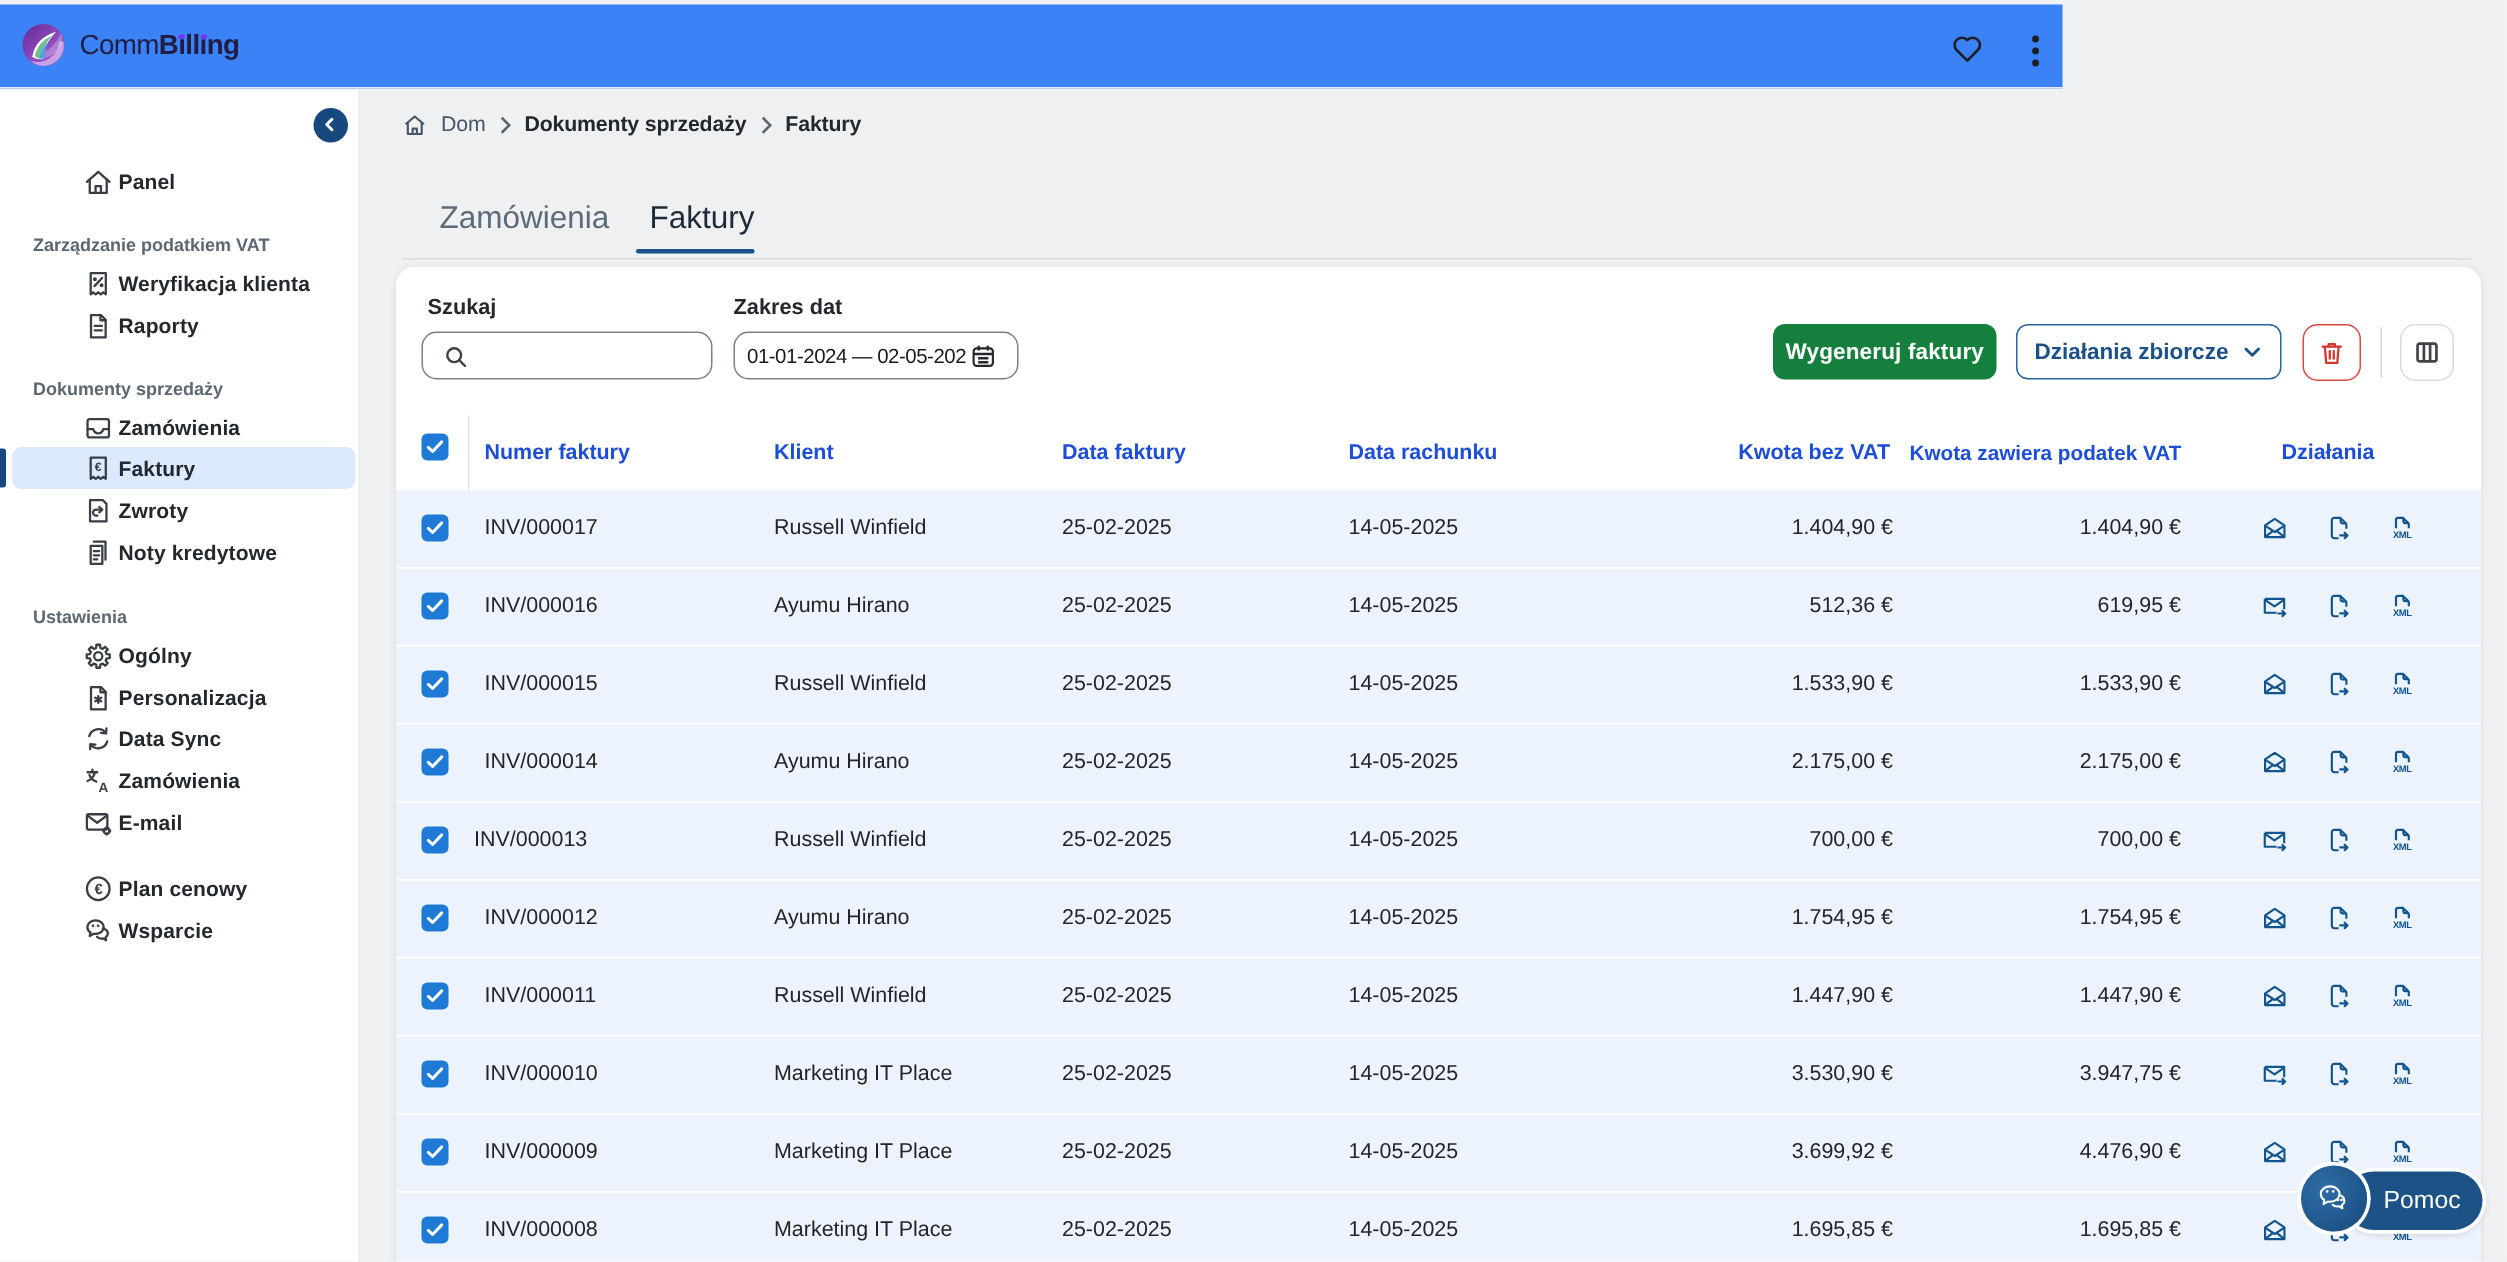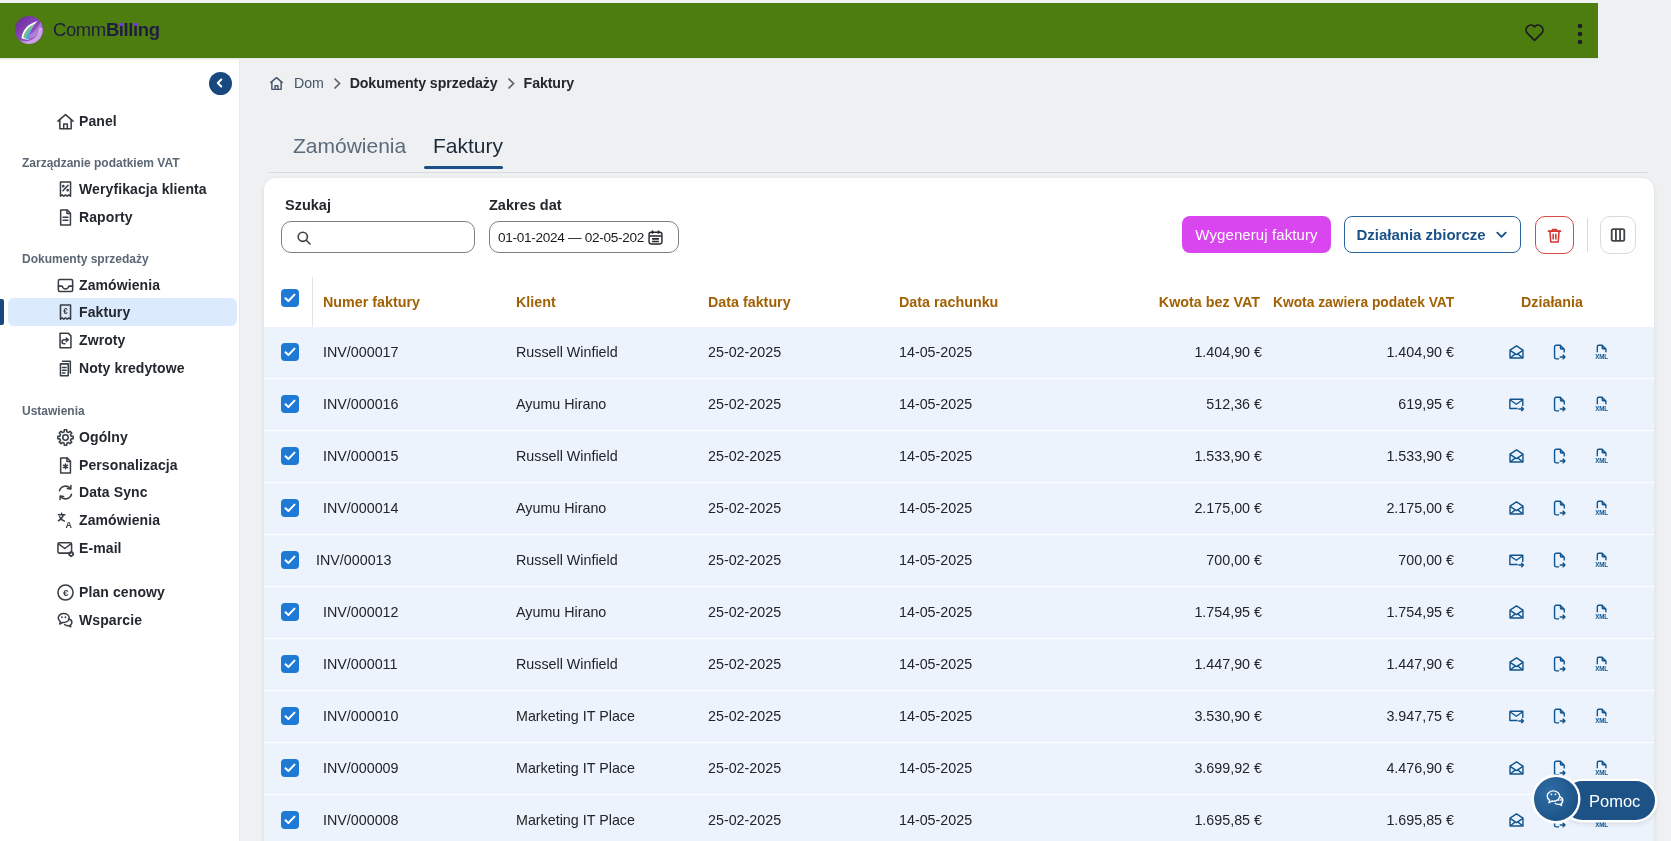--- a/index.html
+++ b/index.html
@@ -1,18 +1,18 @@
 <!DOCTYPE html>
 <html lang="pl"><head><meta charset="utf-8">
 <style>
 * { margin:0; padding:0; box-sizing:border-box; }
 html,body { width:1671px; height:841px; overflow:hidden; font-family:"Liberation Sans",sans-serif; background:#eef0f1; }
 #page { position:relative; width:1671px; height:841px; overflow:hidden; }
 #topstrip { position:absolute; left:0; top:0; width:1671px; height:3px; background:#f0f1f2; }
-#header { position:absolute; left:0; top:3px; width:1598px; height:56px; background:#4d7c0f; border-bottom:1px solid #e6e7e9; }
+#header { position:absolute; left:0; top:3px; width:1375px; height:56px; background:#3b82f6; border-bottom:1px solid #e6e7e9; }
 #sidebar { position:absolute; left:0; top:60px; width:240px; height:781px; background:#fff; border-right:1px solid #e8e9ea; }
 #main { position:absolute; left:241px; top:60px; width:1430px; height:781px; background:#eef0f1; }
 .sit { position:absolute; left:0; width:240px; height:28px; }
 .sic { position:absolute; left:26px; top:3.5px; width:21px; height:21px; }
 .sic svg { display:block; }
 .slb { position:absolute; left:50px; top:50%; transform:translateY(-50%); font-size:14px; font-weight:700; color:#23282e; letter-spacing:0.1px; white-space:nowrap; }
 .ssec { position:absolute; left:22px; font-size:12px; font-weight:700; color:#5b6773; white-space:nowrap; }
 .abar { position:absolute; left:0; top:1px; width:4px; height:26px; background:#17497e; border-radius:0 2px 2px 0; }
 .abg { position:absolute; left:8px; top:0; width:229px; height:28px; background:#dbeafc; border-radius:6px; }
 .sit .sic, .sit .slb { z-index:2;padding-left:29px; }
@@ -29,28 +29,28 @@
 #crumb .b { color:#23282e; font-weight:700; }
 #crumb .sep { margin:0 9px; display:flex; }
 
 #tabs { position:absolute; left:27px; top:60px; width:1380px; height:53px; border-bottom:1px solid #d9dbdd; }
 .tabt { position:absolute; top:14px; font-size:21px; white-space:nowrap; }
 #tabul { position:absolute; left:156px; bottom:3px; width:79px; height:3.5px; background:#1c4f87; border-radius:2px; }
 
 #card { position:absolute; left:23px; top:118px; width:1390px; height:723px; background:#fff; border-radius:12px 12px 0 0; box-shadow:0 1px 4px rgba(40,50,60,0.10); }
 .flabel { position:absolute; font-size:14.5px; font-weight:700; color:#24282c; }
 .finput { position:absolute; background:#fff; border:1px solid #7b8087; border-radius:10px; height:32px; }
-#btn-gen { position:absolute; left:918px; top:38px; width:149px; height:37px; background:#d946ef; color:#fff; border-radius:8px; font-size:15px; font-weight:400; display:flex; align-items:center; justify-content:center; letter-spacing:0.1px; }
+#btn-gen { position:absolute; left:918px; top:38px; width:149px; height:37px; background:#15803d; color:#fff; border-radius:8px; font-size:15px; font-weight:700; display:flex; align-items:center; justify-content:center; letter-spacing:0.1px; }
 #btn-bulk { position:absolute; left:1080px; top:38px; width:177px; height:37px; background:#fff; border:1px solid #28639f; color:#1c5187; border-radius:8px; font-size:15px; font-weight:700; display:flex; align-items:center; justify-content:center; gap:8px; }
 #btn-del { position:absolute; left:1271px; top:38px; width:39px; height:38px; border:1px solid #db4a42; border-radius:10px; display:flex; align-items:center; justify-content:center; }
 #vsep { position:absolute; left:1323px; top:40px; width:1px; height:34px; background:#d9dadc; }
 #btn-col { position:absolute; left:1336px; top:38px; width:36px; height:38px; border:1px solid #d9dadb; border-radius:10px; display:flex; align-items:center; justify-content:center; }
 
 #thead { position:absolute; left:264px; top:277px; width:1390px; height:50px; background:#fff; }
-#thead .h { position:absolute; top:50%; transform:translateY(-50%); font-size:14.3px; font-weight:700; color:#a16207; white-space:nowrap; }
+#thead .h { position:absolute; top:50%; transform:translateY(-50%); font-size:14.3px; font-weight:700; color:#1d4ed8; white-space:nowrap; }
 #cbsep { position:absolute; left:312px; top:277px; width:1px; height:50px; background:#e2e4e7; }
 .trow { position:absolute; left:264px; width:1390px; height:50.5px; background:#edf3fc; }
 .trow .c { position:absolute; top:50%; transform:translateY(-50%); font-size:14.3px; color:#212529; white-space:nowrap; }
 .trow .c.r { text-align:right; }
 .trow .c, #thead .h { left:auto; }
 .cb { position:absolute; width:18px; height:18px; background:#1e7ad4; border-radius:4px; display:flex; align-items:center; justify-content:center; }
 .ai { position:absolute; top:50%; transform:translateY(-50%); width:19px; height:19px; }
 .ai svg { display:block; }
 
 #pomoc { position:absolute; left:1563px; top:781px; width:92px; height:39px; background:#1c5285; border-radius:20px; box-shadow:0 0 0 2.5px #ffffff, 0 2px 6px rgba(0,0,0,0.2); }

